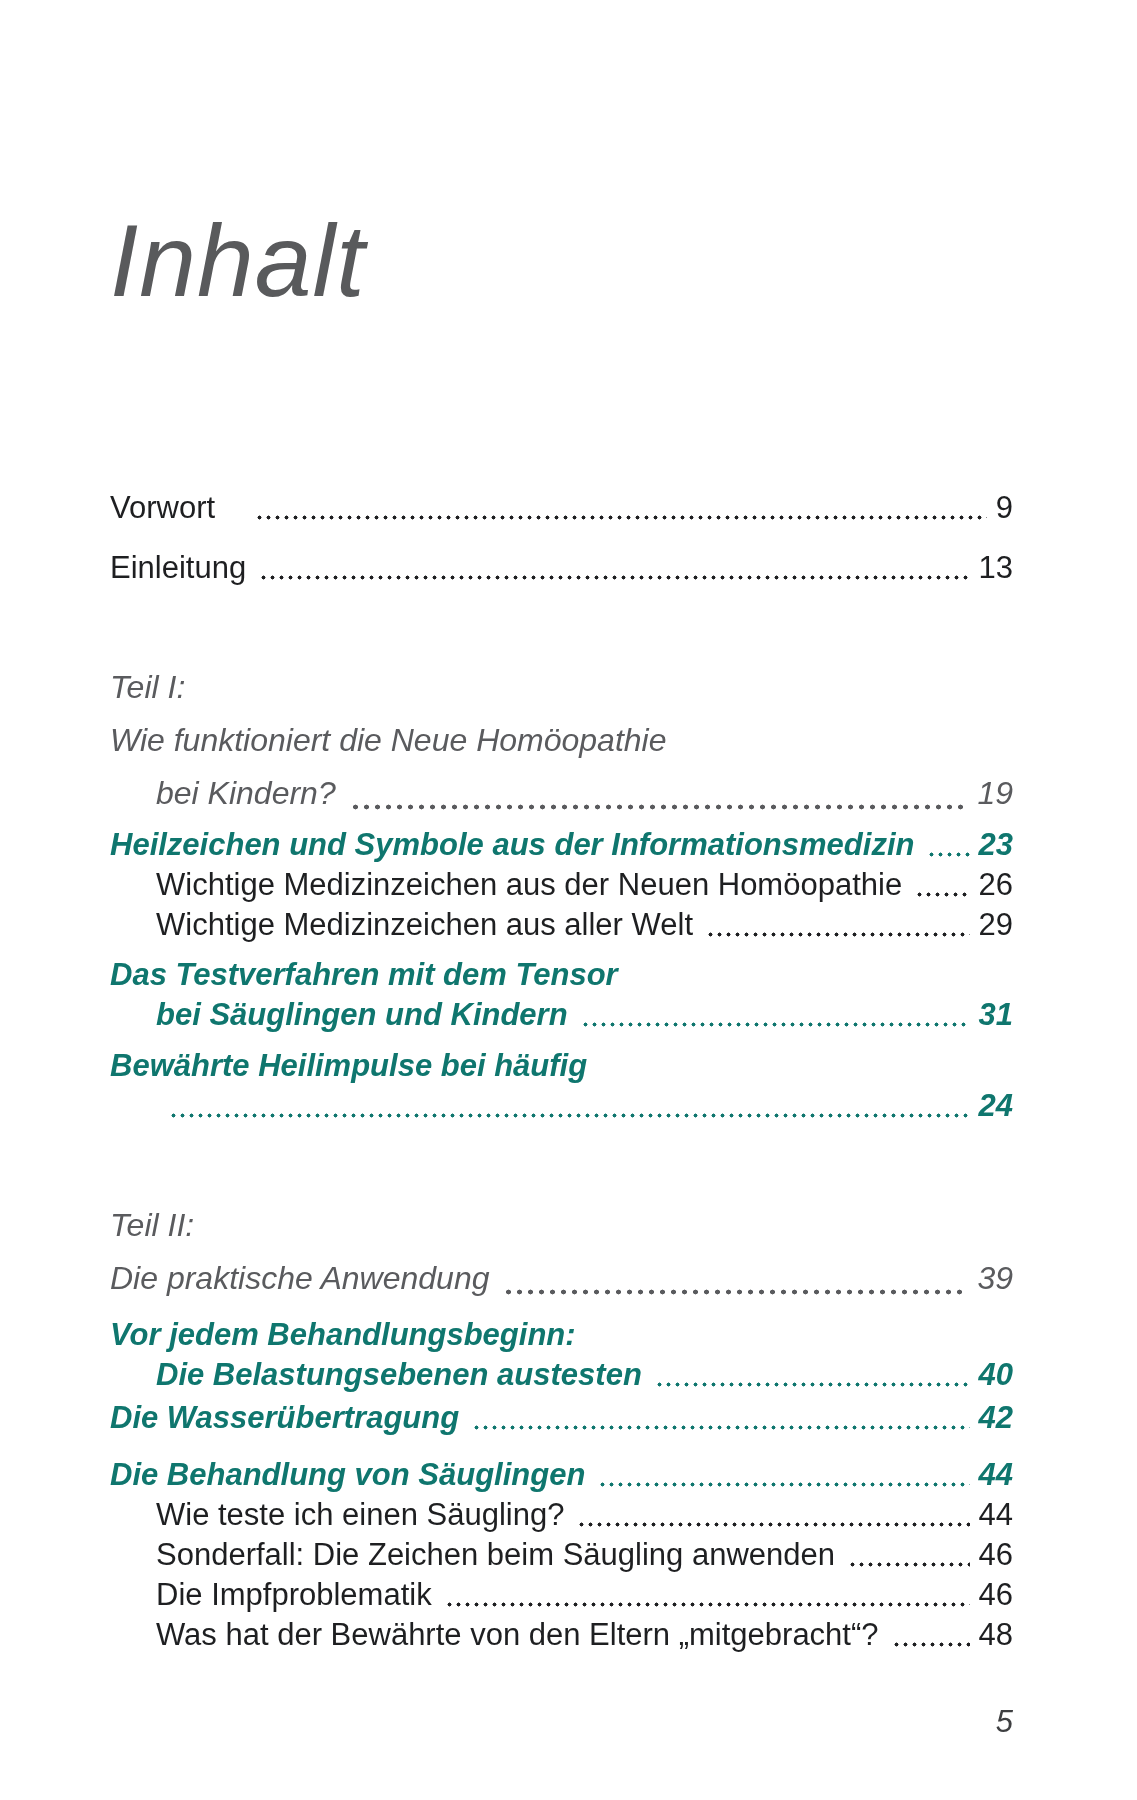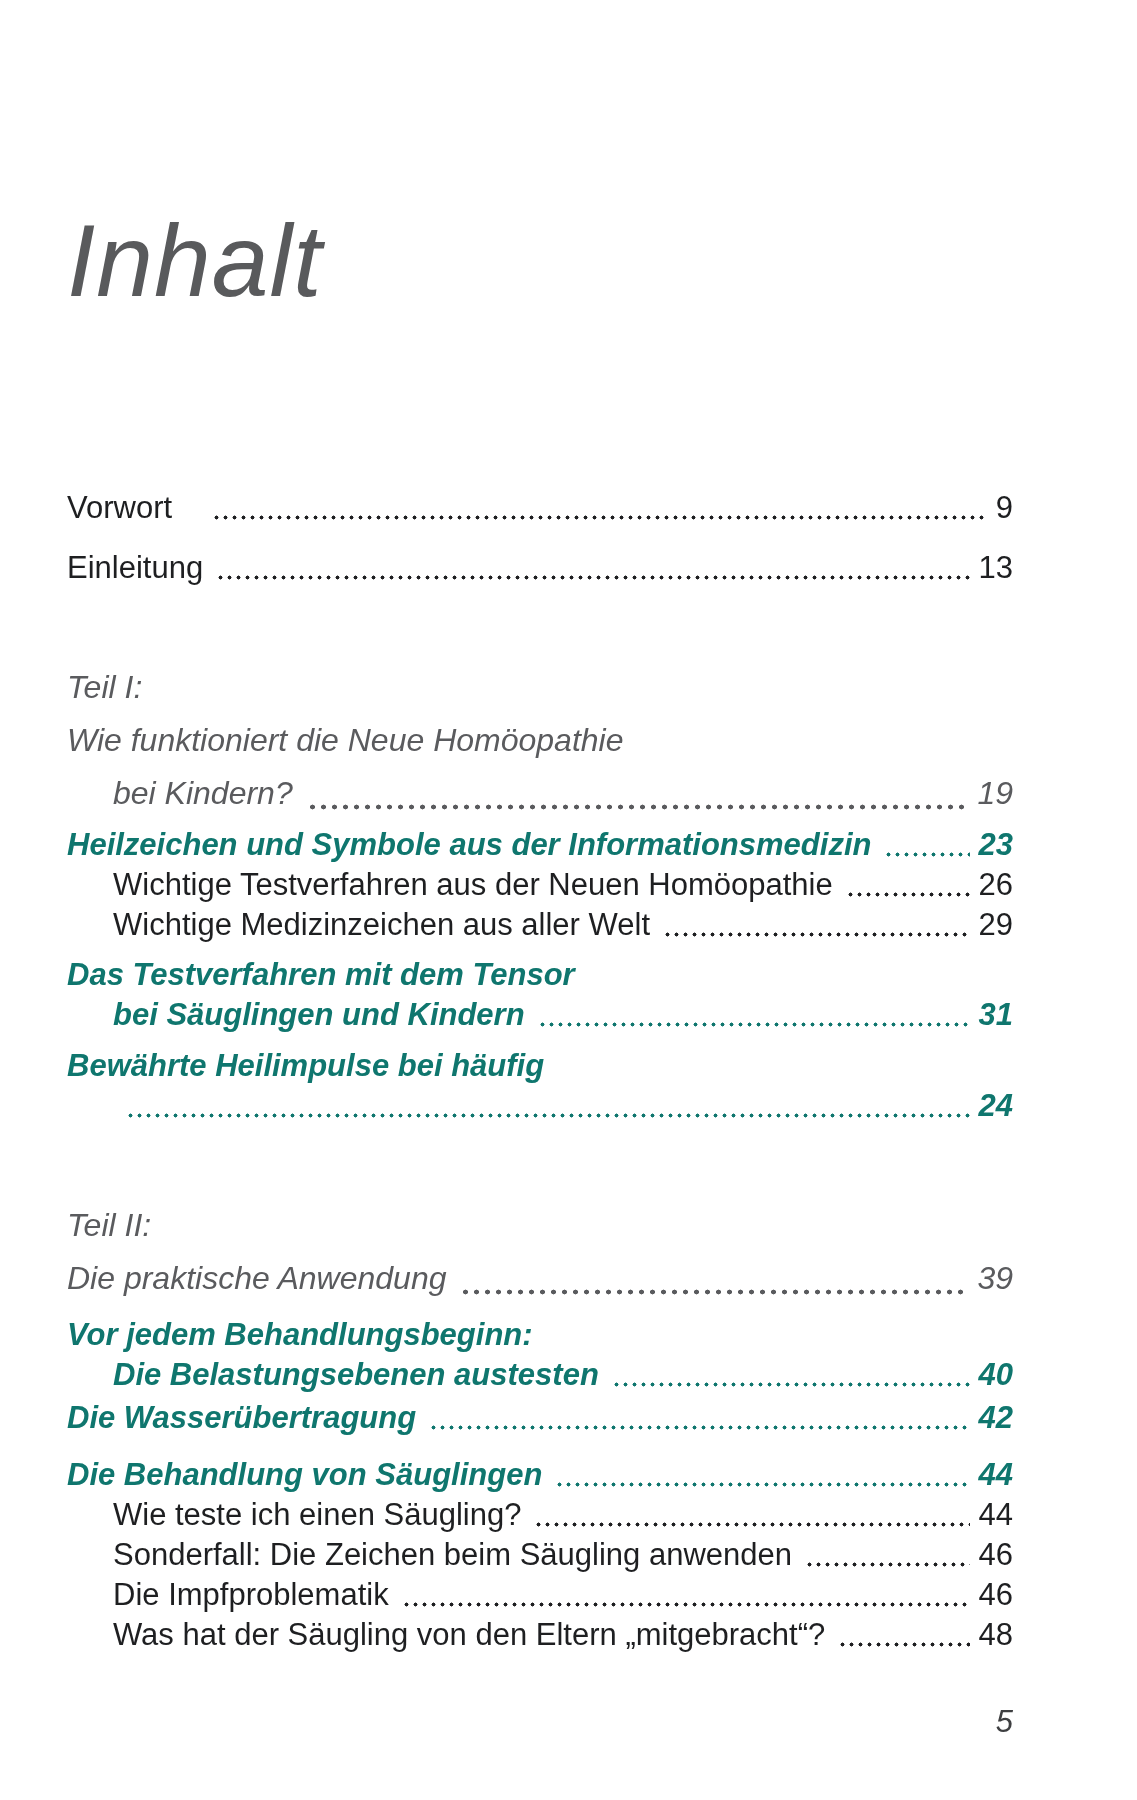--- a/index.html
+++ b/index.html
@@ -8,21 +8,21 @@
     font-family: "Liberation Sans", sans-serif;
     color: #1e1f21;
     overflow: hidden;
   }
   .page {
     position: relative;
     width: 1137px; height: 1800px;
     background: #ffffff;
   }
   .content {
-    padding-left: 67px;
+    padding-left: 110px;
     padding-right: 124px; 
   }
   
   .doc-title {
     margin: 0;
     padding-top: 204px;
     font-size: 102px;
     line-height: 1.12;
     font-weight: 400;
     font-style: italic;
@@ -122,21 +122,21 @@
         <span class="pageno">19</span>
       </div>
     </div>
 
     <div class="row muted mt-heilzeichen">
       <span class="label">Heilzeichen und Symbole aus der Informationsmedizin</span>
       <span class="leader"></span>
       <span class="pageno">23</span>
     </div>
     <div class="row indent">
-      <span class="label">Wichtige Testverfahren aus der Neuen Homöopathie</span>
+      <span class="label">Wichtige Medizinzeichen aus der Neuen Homöopathie</span>
       <span class="leader"></span>
       <span class="pageno">26</span>
     </div>
     <div class="row indent">
       <span class="label">Wichtige Medizinzeichen aus aller Welt</span>
       <span class="leader"></span>
       <span class="pageno">29</span>
     </div>
 
     <div class="mt-testverfahren">
@@ -202,21 +202,21 @@
       <span class="label">Sonderfall: Die Zeichen beim Säugling anwenden</span>
       <span class="leader"></span>
       <span class="pageno">46</span>
     </div>
     <div class="row indent">
       <span class="label">Die Impfproblematik</span>
       <span class="leader"></span>
       <span class="pageno">46</span>
     </div>
     <div class="row indent">
-      <span class="label">Was hat der Säugling von den Eltern „mitgebracht“?</span>
+      <span class="label">Was hat der Bewährte von den Eltern „mitgebracht“?</span>
       <span class="leader"></span>
       <span class="pageno">48</span>
     </div>
 
     <div class="folio">5</div>
 
   </div>
 </div>
 
 </body></html>

